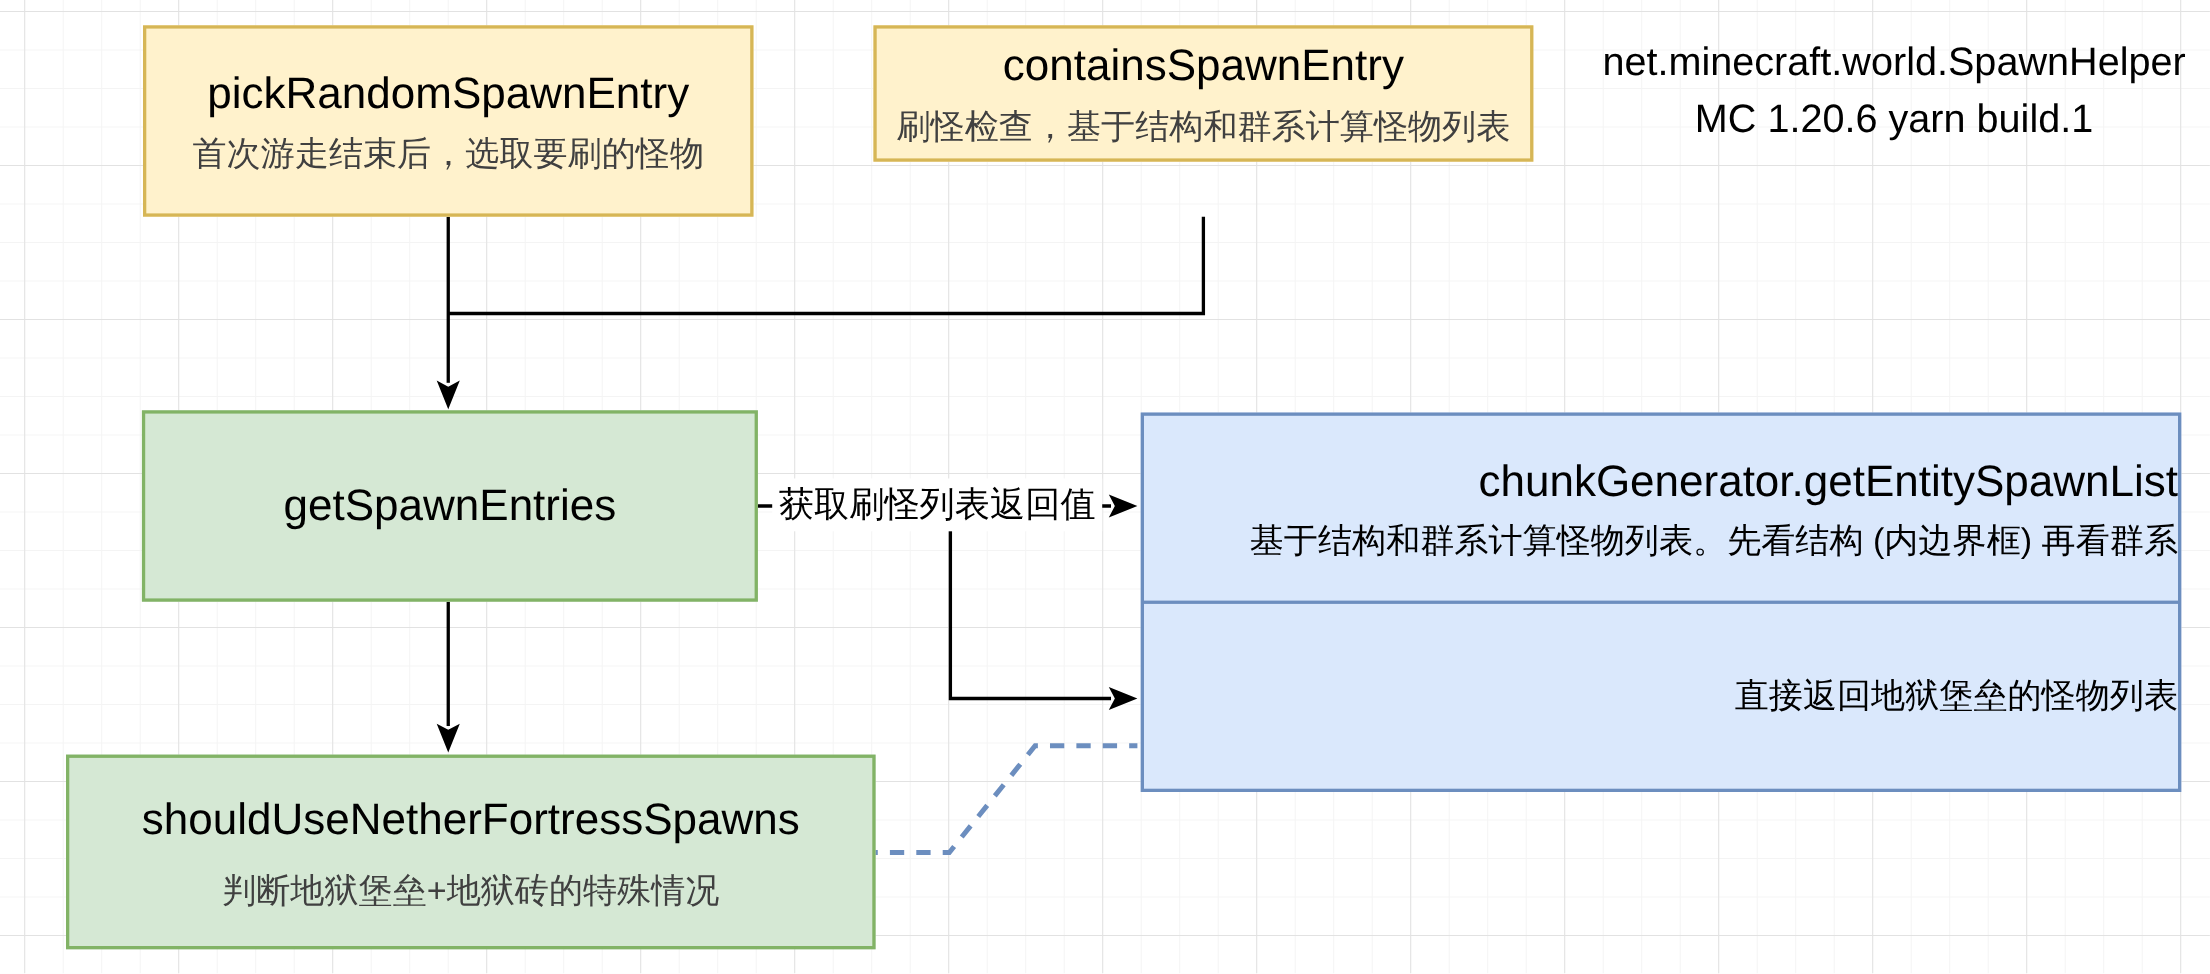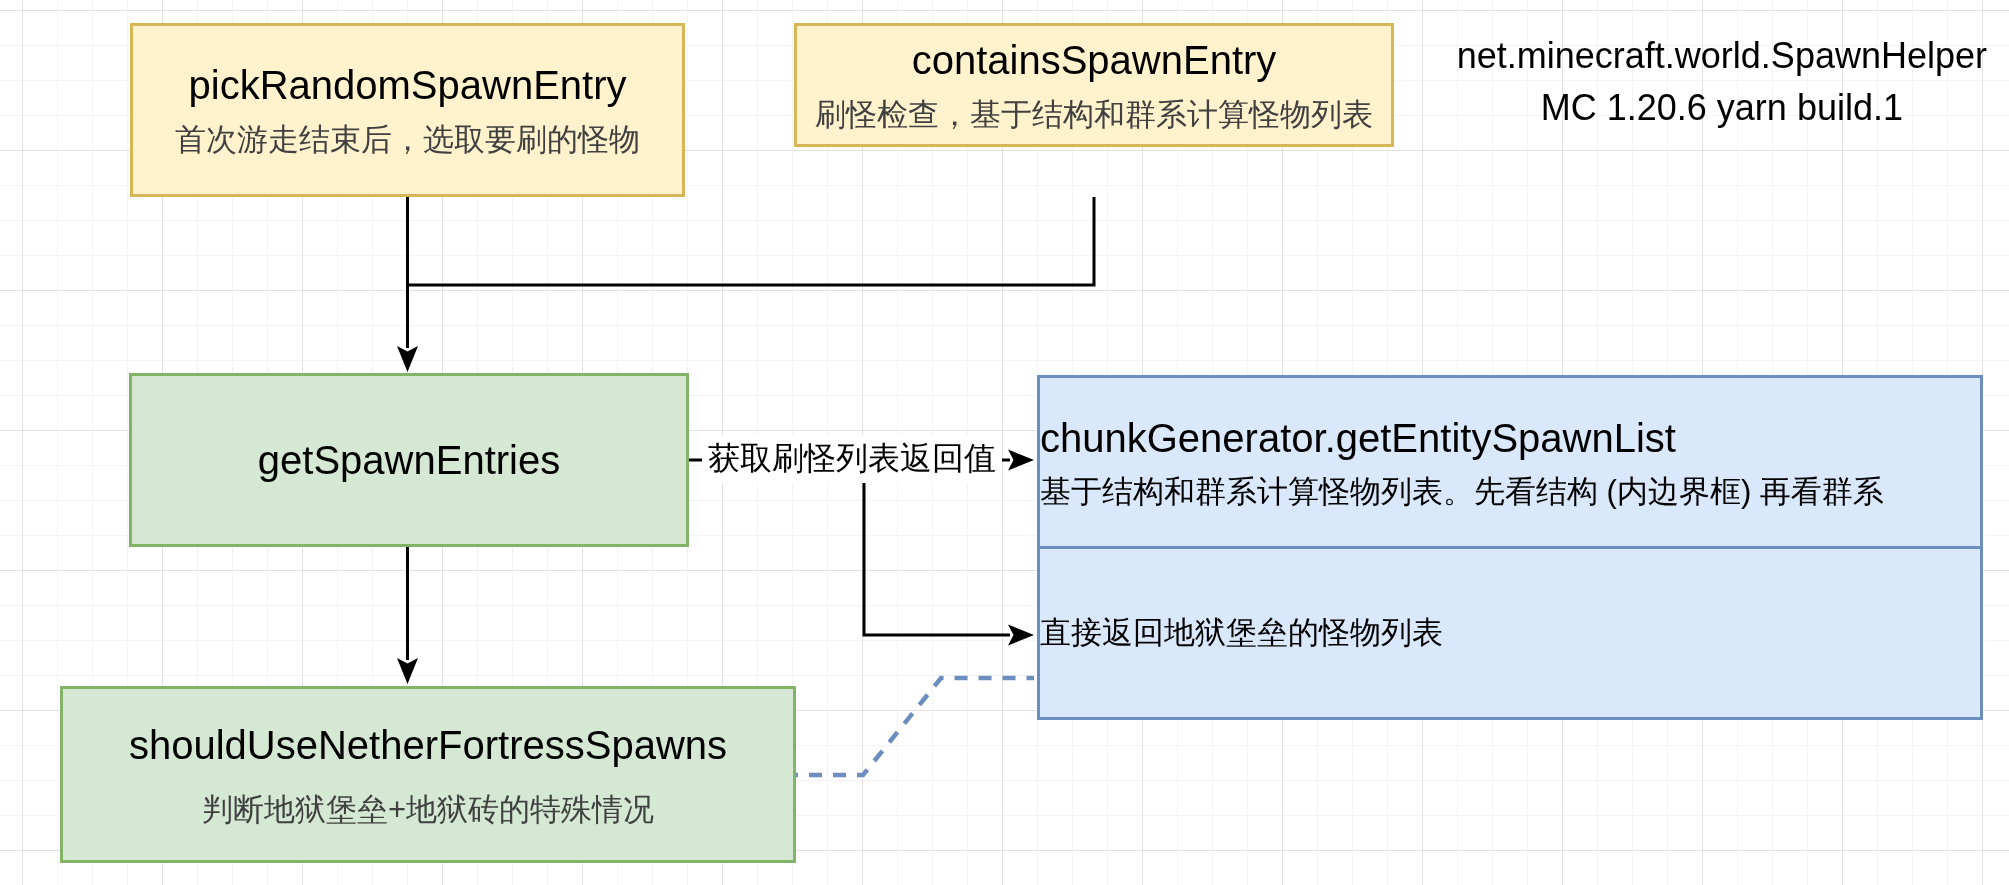--- a/index.html
+++ b/index.html
@@ -39,21 +39,21 @@
     background: #DAE8FC;
     border: 3px solid #6C8EBF;
     display: flex;
     flex-direction: column;
   }
   .blue-cell {
     box-sizing: border-box;
     flex: 1 1 0;
     display: flex;
     flex-direction: column;
-    align-items: flex-start;
+    align-items: flex-end;
     justify-content: center;
     gap: 13px;
     text-align: center;
   }
   .blue-cell.first { border-bottom: 3px solid #6C8EBF; }
   .blue-cell .title    { font-size: 40px; line-height: 1.15; color: #000000; white-space: nowrap; }
   .blue-cell .subtitle { font-size: 31px; line-height: 1.15; color: #000000; white-space: nowrap; }
   .corner-note {
     position: absolute;
     right: 22px;

